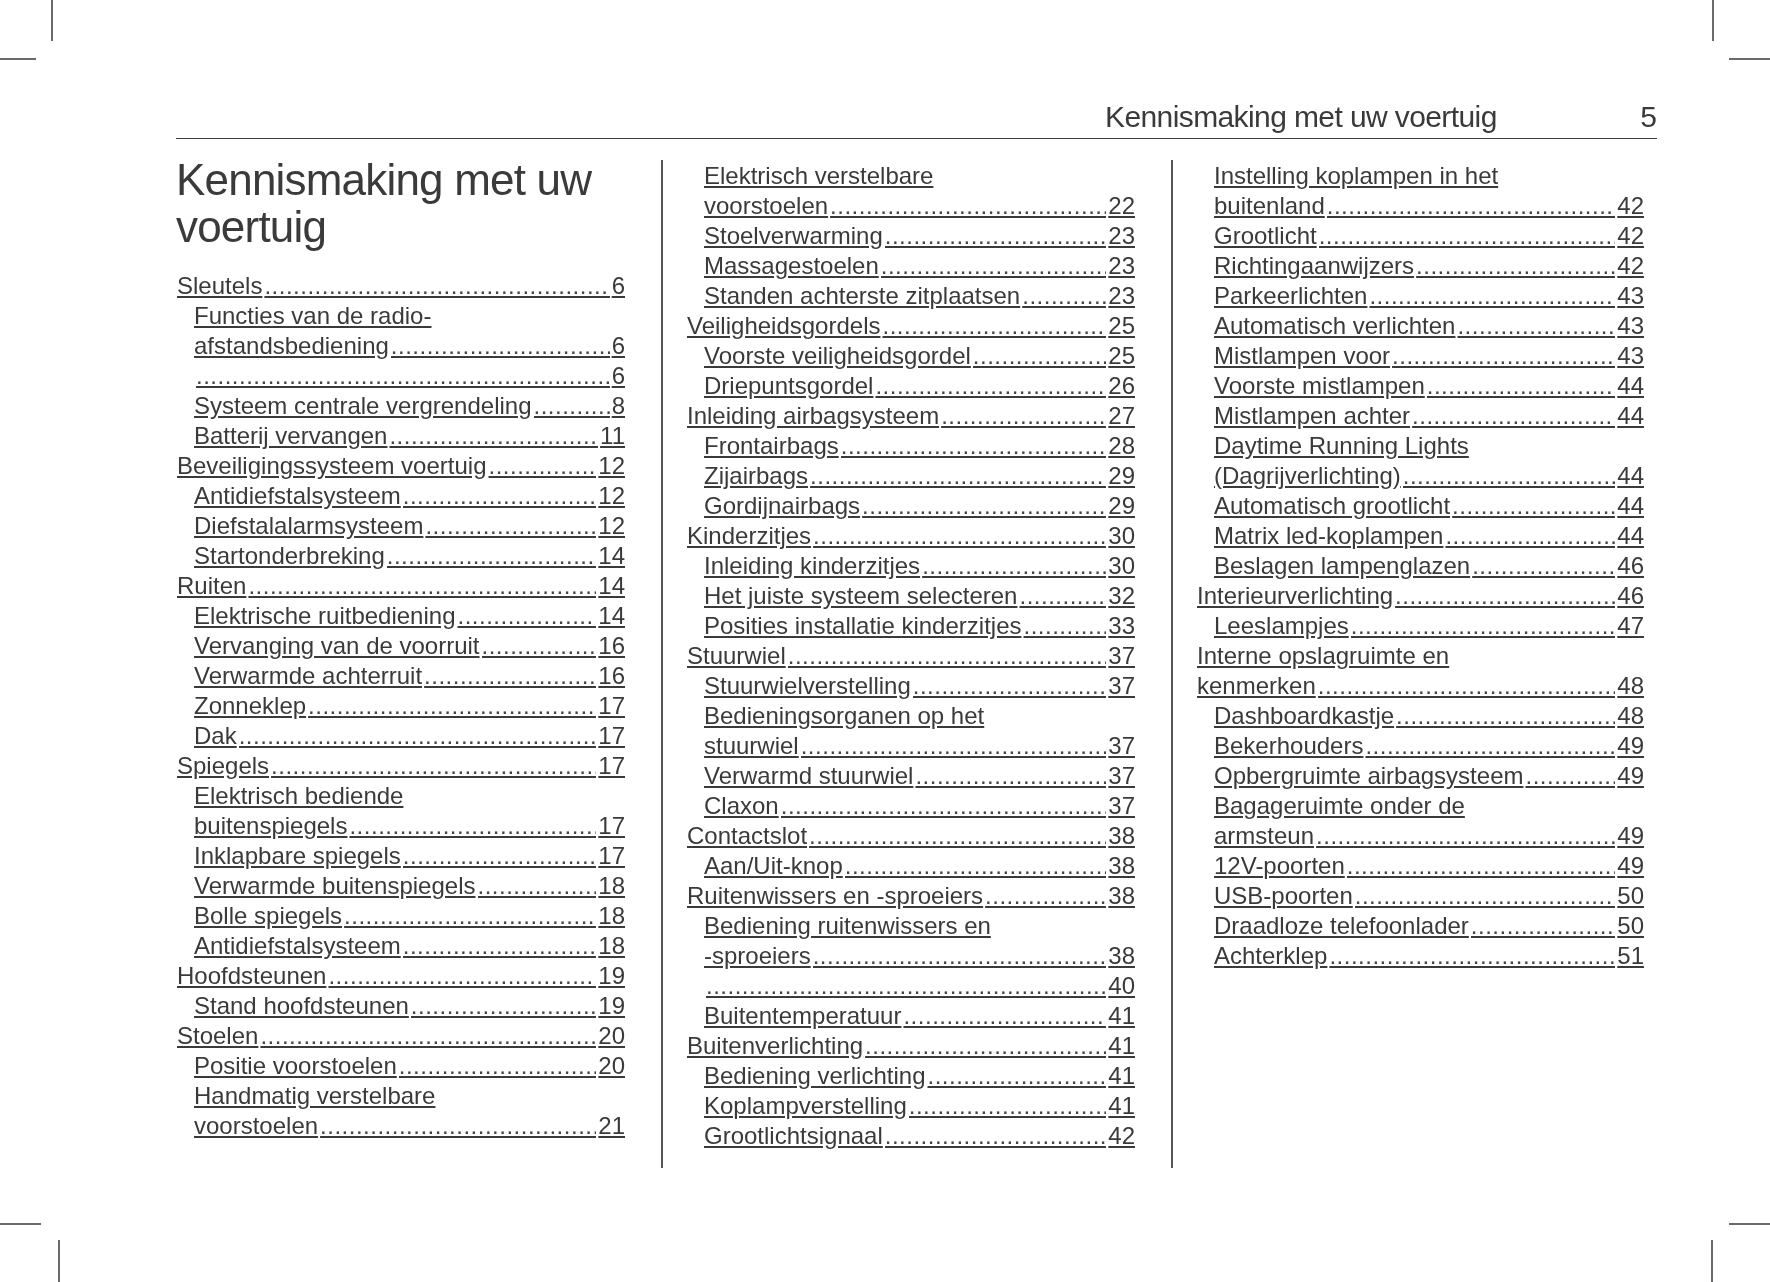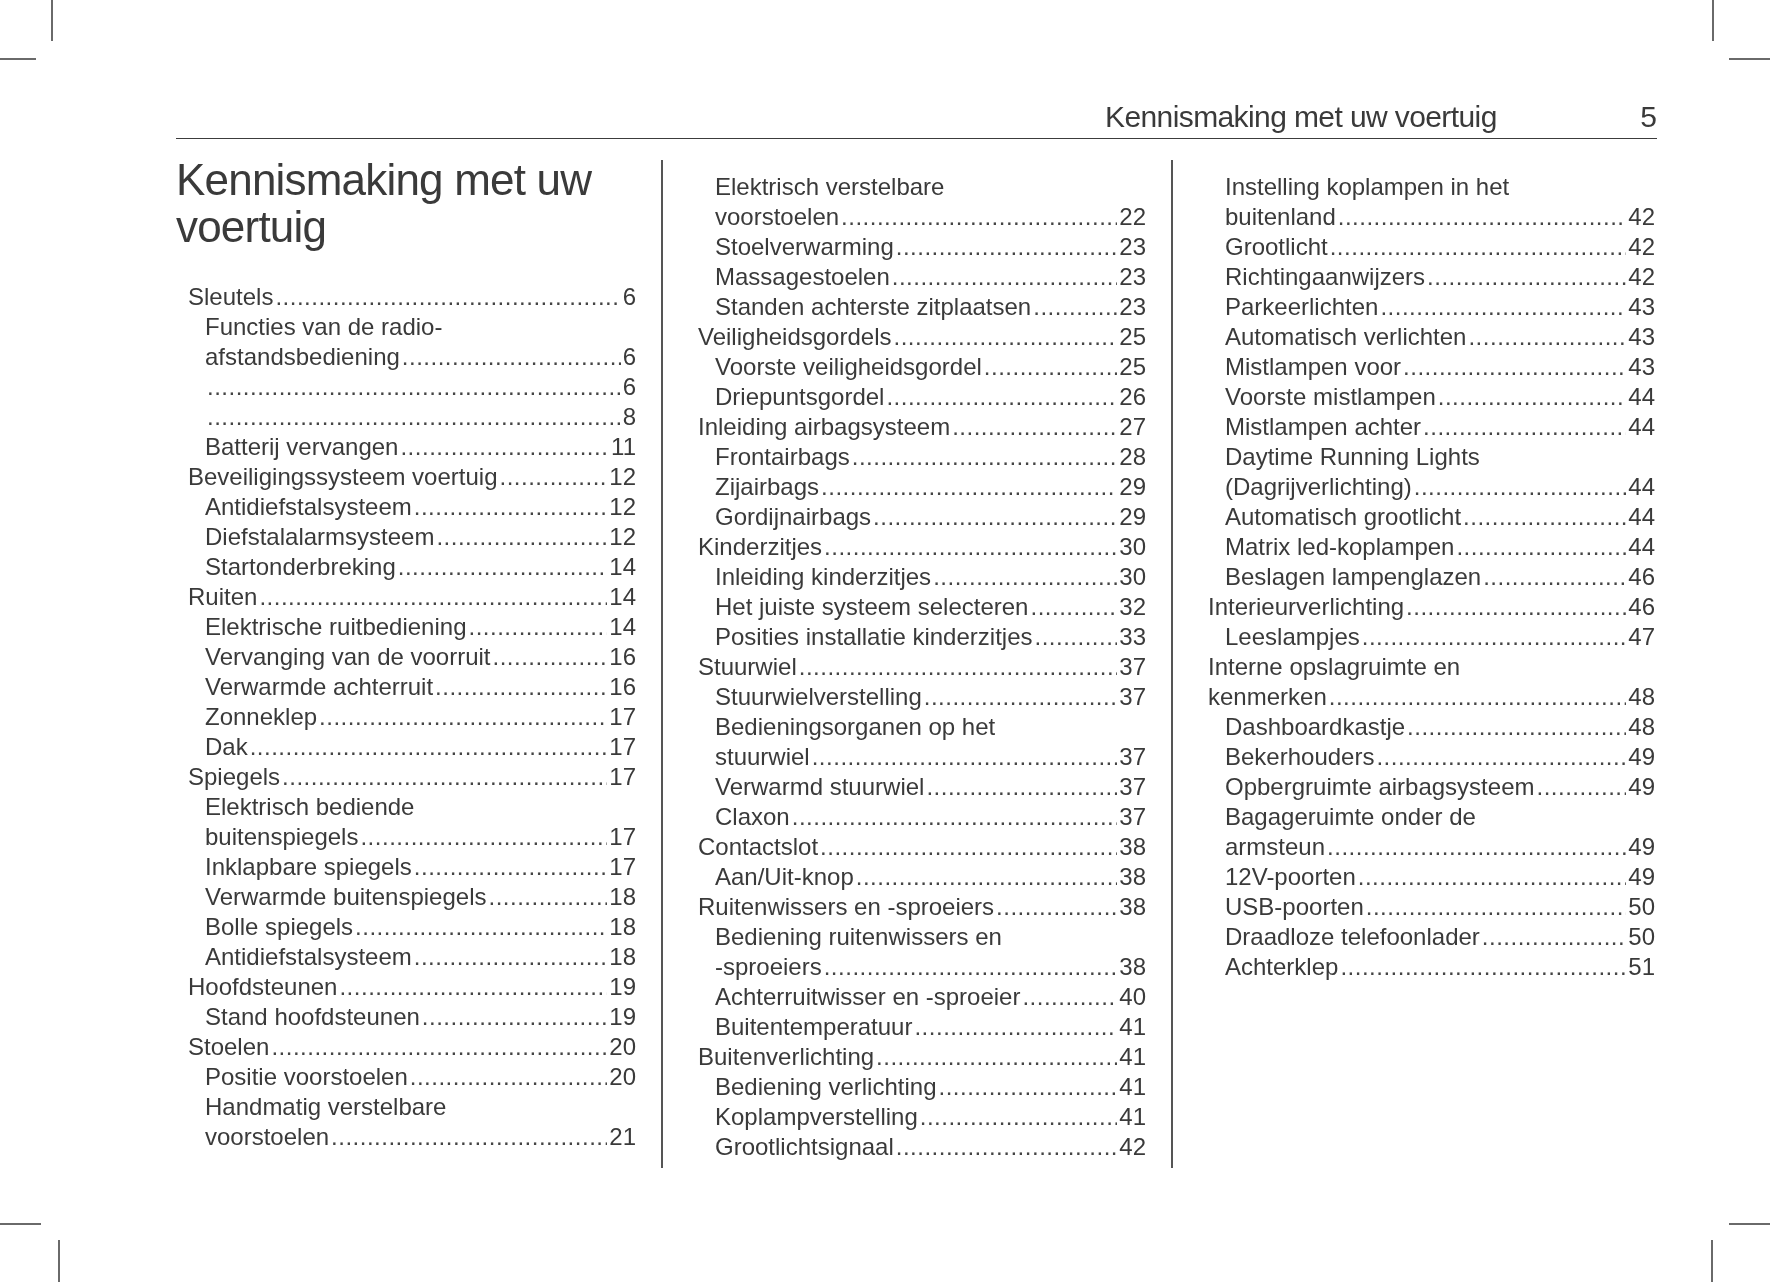--- a/index.html
+++ b/index.html
@@ -13,21 +13,21 @@
                     border-bottom: 1.5px solid #3c3c3c; }
   .running-title { position: absolute; left: 929px; bottom: 4px; font-size: 30px; letter-spacing: -0.6px;
                    color: #3a3a3a; white-space: nowrap; }
   .page-number { position: absolute; right: 0; bottom: 4px; font-size: 30px; color: #3a3a3a; }
 
   .chapter-title { position: absolute; left: 176px; top: 156px; width: 460px; font-size: 44px;
                    line-height: 47px; letter-spacing: -0.8px; margin: 0; font-weight: normal; color: #3a3a3a; }
 
   .col-divider { position: absolute; width: 1.5px; background: #555; top: 160px; height: 1008px; }
 
-  .toc-col { position: absolute; width: 450px; margin: 12px; padding: 0; list-style: none; }
+  .toc-col { position: absolute; width: 450px; margin: 1px; padding: 0; list-style: none; text-decoration: underline; }
   .toc-entry { font-size: 24px; line-height: 30px; height: 30px; position: relative; white-space: nowrap; }
   .toc-entry.two { height: 60px; }
   .toc-entry .row { display: flex; align-items: baseline; height: 30px; }
   .toc-entry .wrap-line { display: block; height: 30px; }
   .toc-entry.l2 { padding-left: 17px; }
   .toc-entry .t { flex: 0 0 auto; }
   .toc-entry .dots { flex: 1 1 auto; overflow: hidden; white-space: nowrap; letter-spacing: 0.5px;
                      margin: 0 2px; color: #444; }
   .toc-entry .dots::after { content: "........................................................................................................................................................"; }
   .toc-entry .p { flex: 0 0 auto; text-align: right; }
@@ -71,20 +71,21 @@
       </div>
     </li>
     <li class="toc-entry l2">
       <div class="row">
         <span class="dots"></span>
         <span class="p">6</span>
       </div>
     </li>
     <li class="toc-entry l2">
       <div class="row">
+        <span class="t">Systeem centrale vergrendeling</span>
         <span class="dots"></span>
         <span class="p">8</span>
       </div>
     </li>
     <li class="toc-entry l2">
       <div class="row">
         <span class="t">Batterij vervangen</span>
         <span class="dots"></span>
         <span class="p">11</span>
       </div>
@@ -406,21 +407,20 @@
     <li class="toc-entry l2 two">
       <span class="wrap-line">Bediening ruitenwissers en</span>
       <div class="row">
         <span class="t">-sproeiers</span>
         <span class="dots"></span>
         <span class="p">38</span>
       </div>
     </li>
     <li class="toc-entry l2">
       <div class="row">
-        <span class="t">Achterruitwisser en -sproeier</span>
         <span class="dots"></span>
         <span class="p">40</span>
       </div>
     </li>
     <li class="toc-entry l2">
       <div class="row">
         <span class="t">Buitentemperatuur</span>
         <span class="dots"></span>
         <span class="p">41</span>
       </div>

